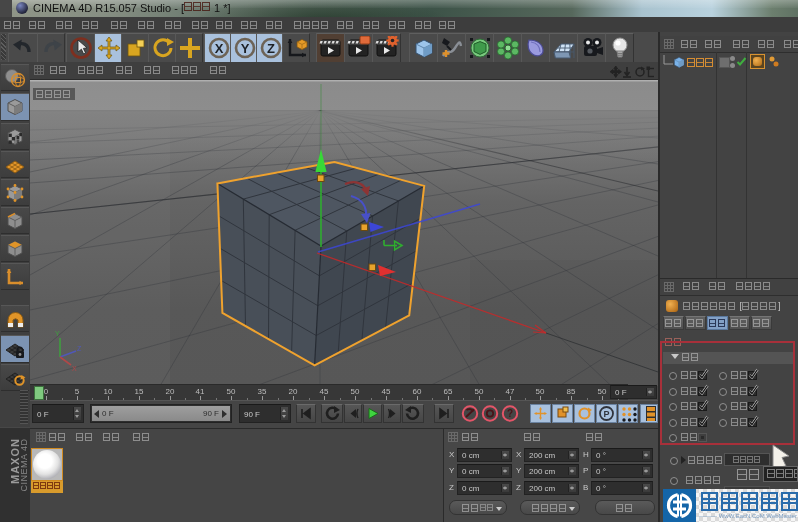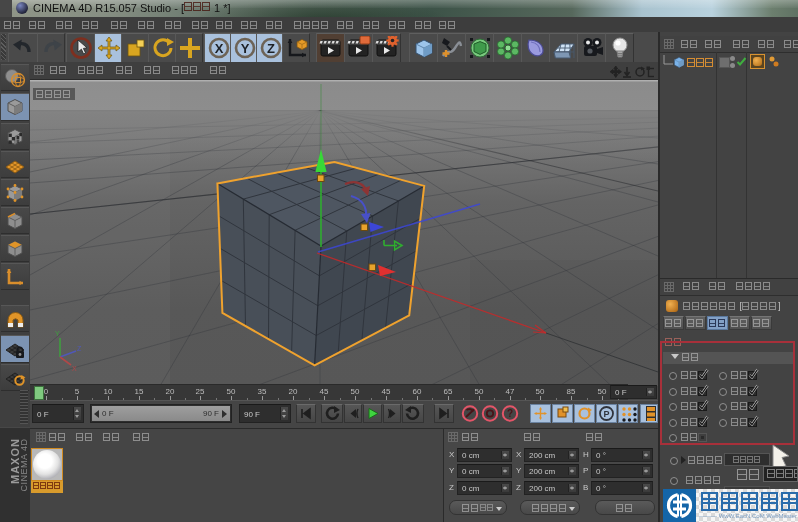--- a/index.html
+++ b/index.html
@@ -503,21 +503,21 @@
       <div style="position:absolute;left:62px;top:13px;width:1px;height:2px;background:#777"></div>
       <div style="position:absolute;left:70px;top:2px;width:16px;text-align:center;font-size:8px;color:#bcbcbc">10</div>
       <div style="position:absolute;left:78px;top:11px;width:1px;height:4px;background:#9a9a9a"></div>
       <div style="position:absolute;left:93px;top:13px;width:1px;height:2px;background:#777"></div>
       <div style="position:absolute;left:101px;top:2px;width:16px;text-align:center;font-size:8px;color:#bcbcbc">15</div>
       <div style="position:absolute;left:109px;top:11px;width:1px;height:4px;background:#9a9a9a"></div>
       <div style="position:absolute;left:124px;top:13px;width:1px;height:2px;background:#777"></div>
       <div style="position:absolute;left:132px;top:2px;width:16px;text-align:center;font-size:8px;color:#bcbcbc">20</div>
       <div style="position:absolute;left:140px;top:11px;width:1px;height:4px;background:#9a9a9a"></div>
       <div style="position:absolute;left:155px;top:13px;width:1px;height:2px;background:#777"></div>
-      <div style="position:absolute;left:162px;top:2px;width:16px;text-align:center;font-size:8px;color:#bcbcbc">25</div>
+      <div style="position:absolute;left:162px;top:2px;width:16px;text-align:center;font-size:8px;color:#bcbcbc">41</div>
       <div style="position:absolute;left:170px;top:11px;width:1px;height:4px;background:#9a9a9a"></div>
       <div style="position:absolute;left:186px;top:13px;width:1px;height:2px;background:#777"></div>
       <div style="position:absolute;left:193px;top:2px;width:16px;text-align:center;font-size:8px;color:#bcbcbc">50</div>
       <div style="position:absolute;left:201px;top:11px;width:1px;height:4px;background:#9a9a9a"></div>
       <div style="position:absolute;left:217px;top:13px;width:1px;height:2px;background:#777"></div>
       <div style="position:absolute;left:224px;top:2px;width:16px;text-align:center;font-size:8px;color:#bcbcbc">35</div>
       <div style="position:absolute;left:232px;top:11px;width:1px;height:4px;background:#9a9a9a"></div>
       <div style="position:absolute;left:248px;top:13px;width:1px;height:2px;background:#777"></div>
       <div style="position:absolute;left:255px;top:2px;width:16px;text-align:center;font-size:8px;color:#bcbcbc">20</div>
       <div style="position:absolute;left:263px;top:11px;width:1px;height:4px;background:#9a9a9a"></div>

